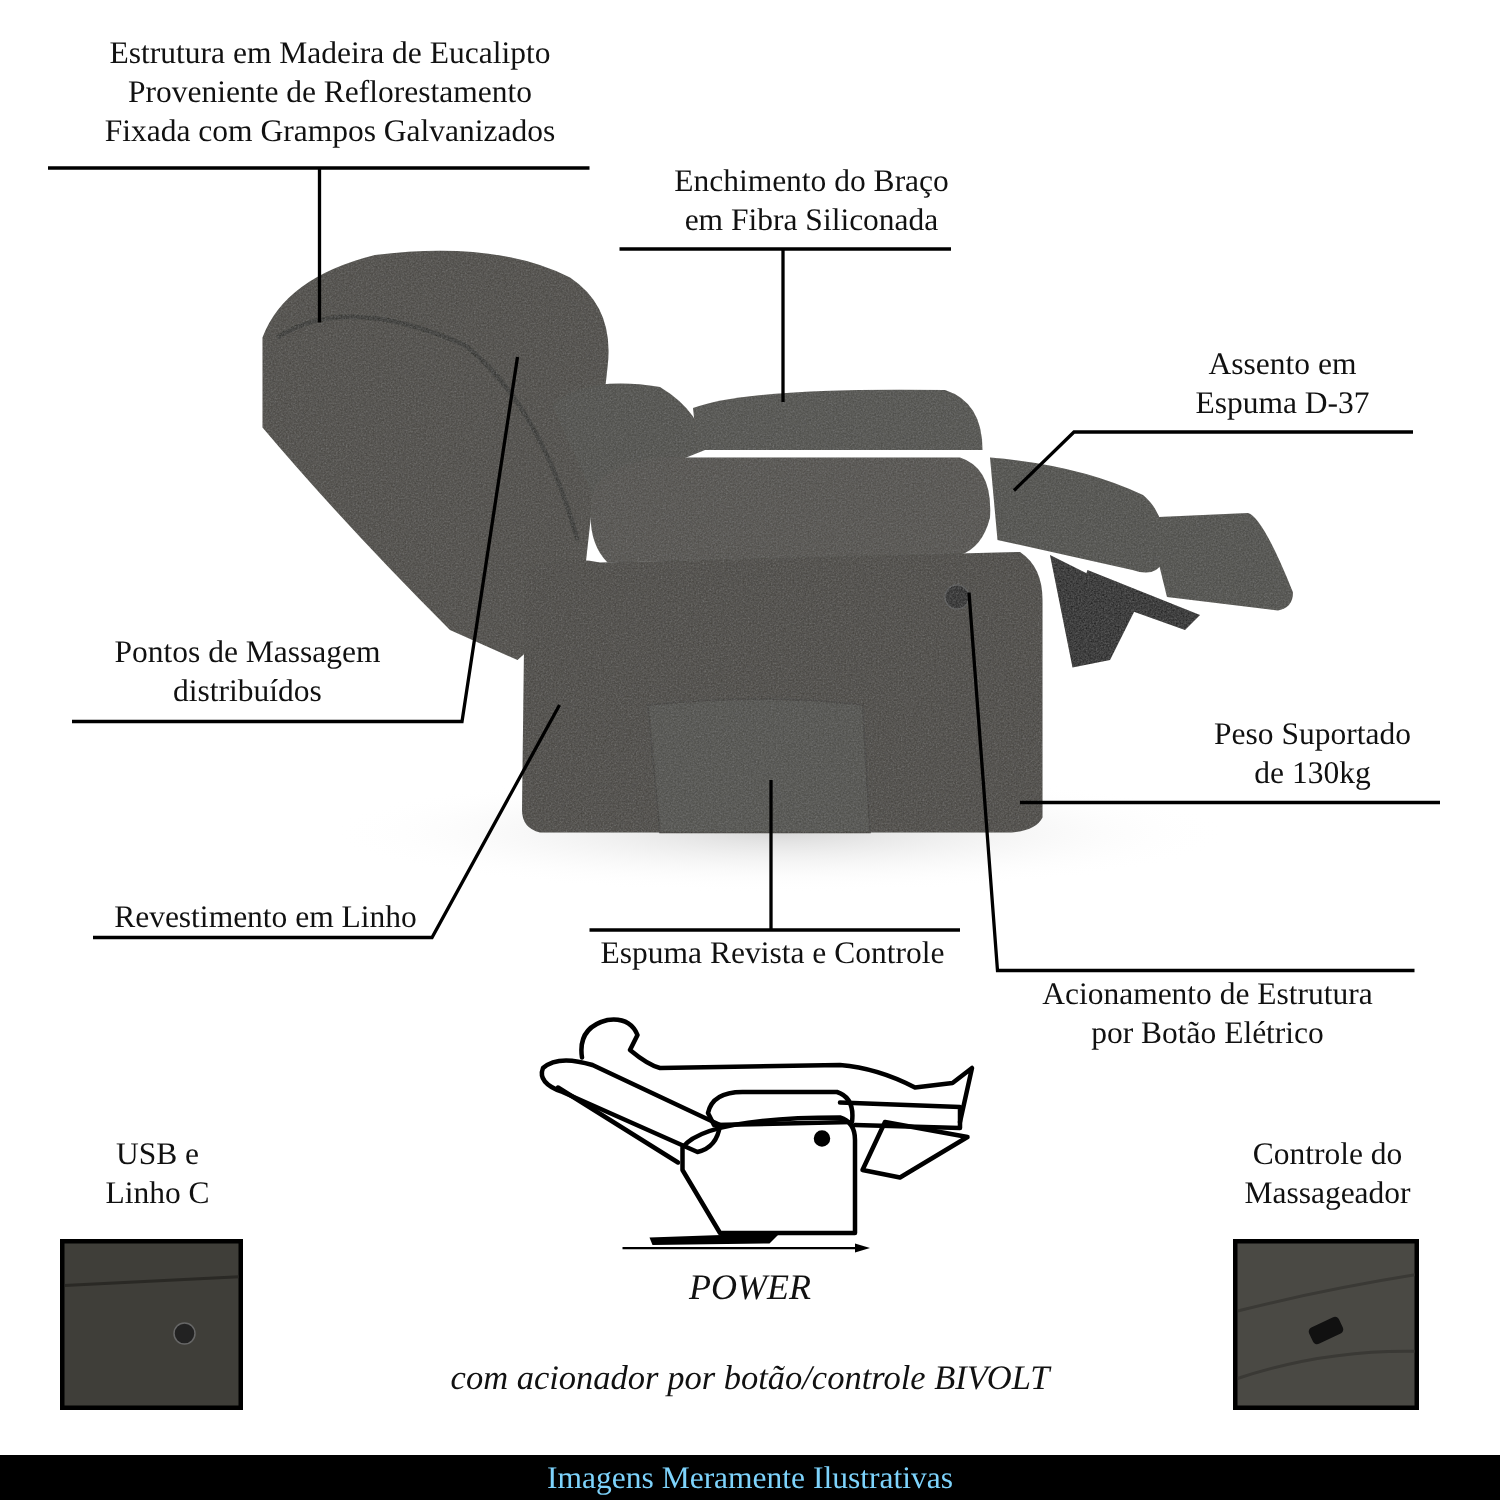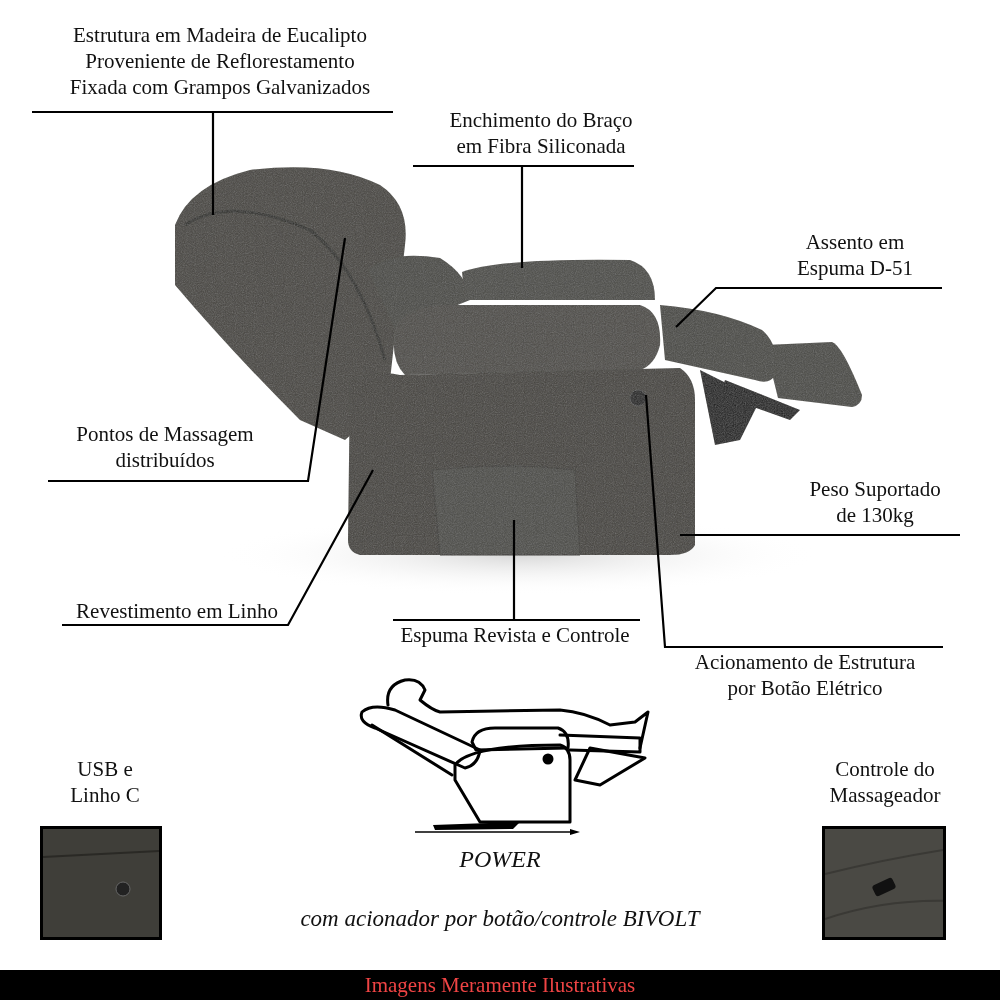--- a/index.html
+++ b/index.html
@@ -3,21 +3,21 @@
 <meta charset="utf-8">
 <style>
   html, body { margin: 0; padding: 0; }
   body { width: 1000px; height: 1000px; position: relative; background: #ffffff; overflow: hidden;
          font-family: "Liberation Serif", "DejaVu Serif", serif; color: #111; }
   .label { position: absolute; font-size: 21px; line-height: 26px; text-align: center; white-space: nowrap; }
   .label div { display: block; }
   .italic { font-style: italic; }
   svg.layer { position: absolute; left: 0; top: 0; }
   .footer { position: absolute; left: 0; top: 970px; width: 1000px; height: 30px; background: #000;
-            color: #ef4444; text-align: center; font-size: 21px; line-height: 30px; }
+            color: #7dd3fc; text-align: center; font-size: 21px; line-height: 30px; }
   .thumb { position: absolute; border: 3px solid #000; box-sizing: border-box; overflow: hidden; }
 </style>
 </head>
 <body>
 
 <svg class="layer" width="1000" height="1000">
   <defs>
     <radialGradient id="shadow" cx="0.5" cy="0.5" r="0.5">
       <stop offset="0" stop-color="#d8d8d8"></stop>
       <stop offset="1" stop-color="#ffffff" stop-opacity="0"></stop>
@@ -82,21 +82,21 @@
   <div>Estrutura em Madeira de Eucalipto</div>
   <div>Proveniente de Reflorestamento</div>
   <div>Fixada com Grampos Galvanizados</div>
 </div>
 <div class="label" style="left:426px; top:107px; width:230px;">
   <div>Enchimento do Braço</div>
   <div>em Fibra Siliconada</div>
 </div>
 <div class="label" style="left:780px; top:229px; width:150px;">
   <div>Assento em</div>
-  <div>Espuma D-51</div>
+  <div>Espuma D-37</div>
 </div>
 <div class="label" style="left:50px; top:421px; width:230px;">
   <div>Pontos de Massagem</div>
   <div>distribuídos</div>
 </div>
 <div class="label" style="left:790px; top:476px; width:170px;">
   <div>Peso Suportado</div>
   <div>de 130kg</div>
 </div>
 <div class="label" style="left:66px; top:598px; width:222px;">

